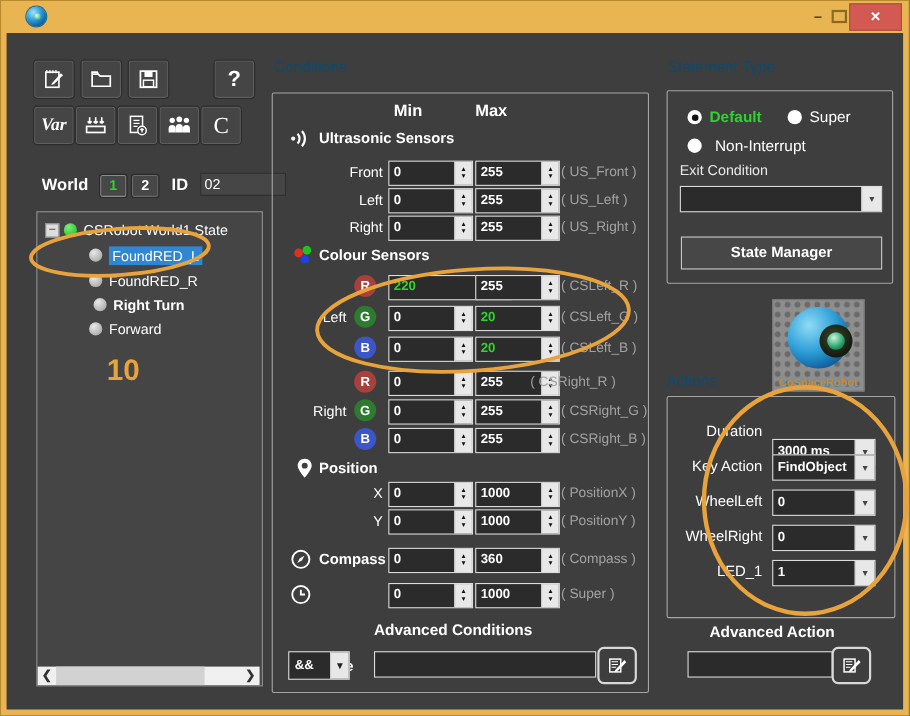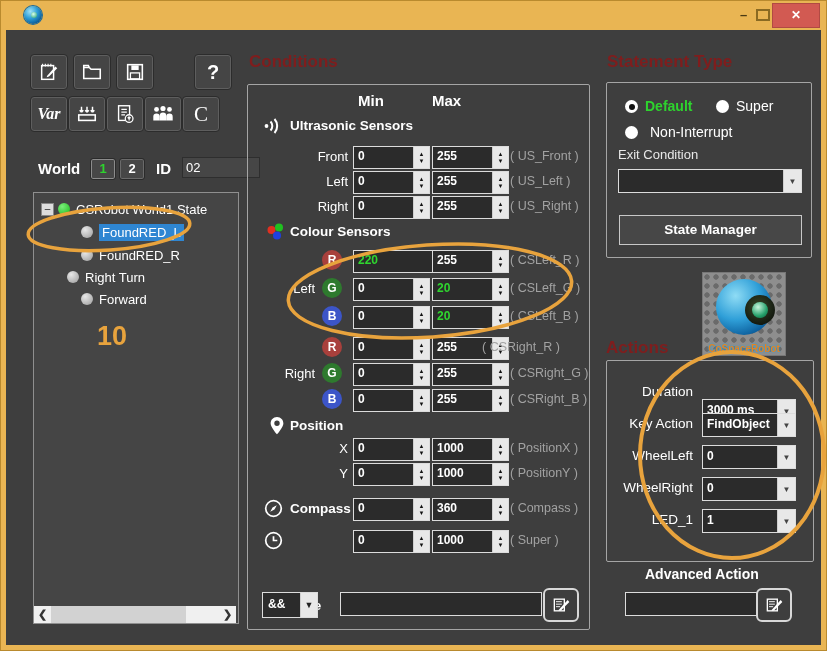--- a/index.html
+++ b/index.html
@@ -41,21 +41,21 @@
     text-align:center;margin-right:4px;}
   .dot{width:12px;height:12px;border-radius:50%;margin-right:6px;flex:0 0 auto;}
   .dot.green{background:radial-gradient(circle at 35% 30%,#7aef7a,#18b818);}
   .dot.gray{background:radial-gradient(circle at 35% 30%,#e8e8e8,#9a9a9a);}
   .tsel{background:#2F86D2;padding:1px 3px;}
   #tree-count{position:absolute;left:63px;top:128px;color:#E8A33D;font-size:27px;font-weight:bold;}
   #hscroll{position:absolute;left:0;bottom:0;width:202px;height:17px;background:#F0F0F0;display:flex;align-items:center;}
   .sarrow{width:17px;text-align:center;color:#333;font-size:11px;font-weight:bold;line-height:17px;}
   #hthumb{height:17px;width:135px;background:#D2D2D2;}
   
-  .panel-h{position:absolute;color:#7f1d1d;font-weight:bold;font-size:17px;}
+  .panel-h{position:absolute;color:#0c4a6e;font-weight:normal;font-size:14px;}
   .gbox{position:absolute;border:1px solid #A5A5A5;border-radius:2px;background:transparent;}
   .colh{position:absolute;color:#fff;font-weight:bold;font-size:15px;}
   .sech{position:absolute;color:#fff;font-weight:bold;font-size:13.5px;}
   .rlabel{position:absolute;color:#fff;font-size:13px;text-align:right;width:95px;}
   .grouplabel{position:absolute;color:#fff;font-size:13px;text-align:right;width:60px;}
   .vname{position:absolute;color:#A2A2A2;font-size:12.5px;white-space:nowrap;}
   .spin{position:absolute;display:flex;height:21px;border:1px solid #DCDCDC;background:#2B2B2B;}
   .sval{width:55px;color:#fff;font-weight:bold;font-size:12px;line-height:19px;padding-left:4px;overflow:hidden;}
   .sbt{width:15px;background:#E8E8E8;display:flex;flex-direction:column;align-items:center;justify-content:center;
     color:#111;border-left:1px solid #cfcfcf;}
@@ -179,21 +179,21 @@
       <span>CSRobot World1 State</span>
     </div>
     <div class="trow" style="left:47px;top:29px;">
       <span class="dot gray"></span>
       <span class="tsel">FoundRED_L</span>
     </div>
     <div class="trow" style="left:47px;top:52px;">
       <span class="dot gray"></span>
       <span>FoundRED_R</span>
     </div>
-    <div class="trow" style="left:33px;top:74px;">
+    <div class="trow" style="left:51px;top:74px;font-weight:bold;">
       <span class="dot gray"></span>
       <span>Right Turn</span>
     </div>
     <div class="trow" style="left:47px;top:96px;">
       <span class="dot gray"></span>
       <span>Forward</span>
     </div>
     <div id="tree-count">10</div>
     <div id="hscroll">
       <span class="sarrow">❮</span>
@@ -451,20 +451,21 @@
     </div>
   <div class="spin" style="left:432px;top:530px;">
       <span class="sval">1000</span>
       <span class="sbt">
         <i>▲</i>
         <i>▼</i>
       </span>
     </div>
   <span class="vname" style="left:510px;top:533px;">( Super )</span>
 
+  <div class="advh" style="left:340px;top:564px;">Advanced Conditions</div>
   <div class="opbox" style="left:262px;top:592px;">
     <span class="opval">&amp;&amp;</span>
     <span class="opbt">▼</span>
   </div>
   <input class="txtin" style="left: 340px; top: 592px; width: 192px; height: 22px;" value="">
   <div class="editbtn" style="left:543px;top:588px;">
     <svg width="20" height="20" viewBox="0 0 24 24">
       <rect x="4" y="5" width="12" height="14" fill="none" stroke="#fff" stroke-width="1.6"></rect>
       <path d="M6 8 h7 M6 11 h7 M6 14 h5" stroke="#fff" stroke-width="1.1"></path>
       <path d="M10 17 L20 6 L22 8.5 L12 18.5 L9 19.3 Z" fill="#fff"></path>

